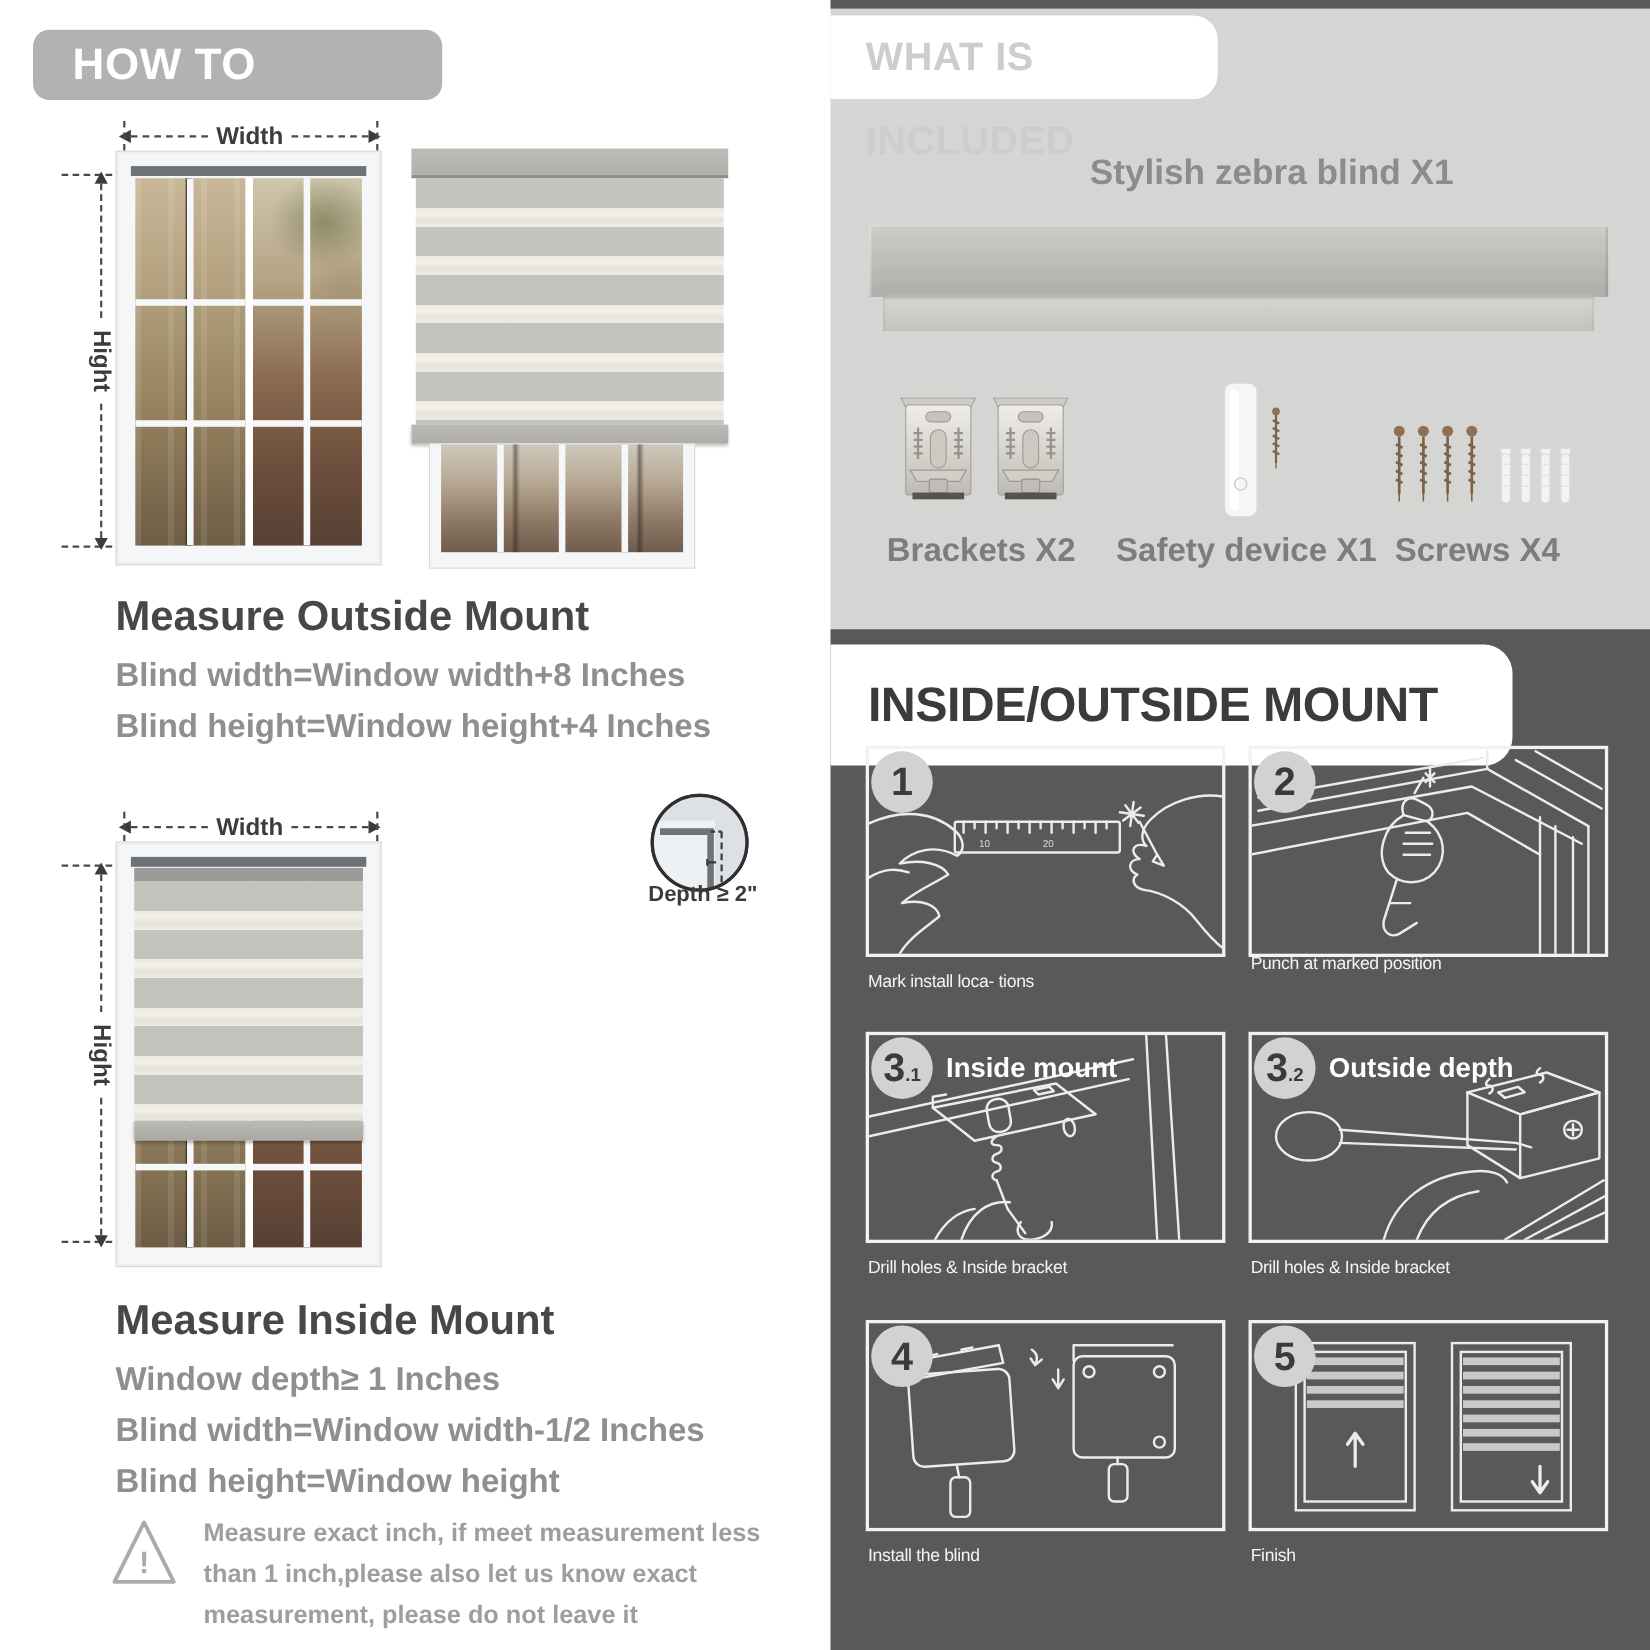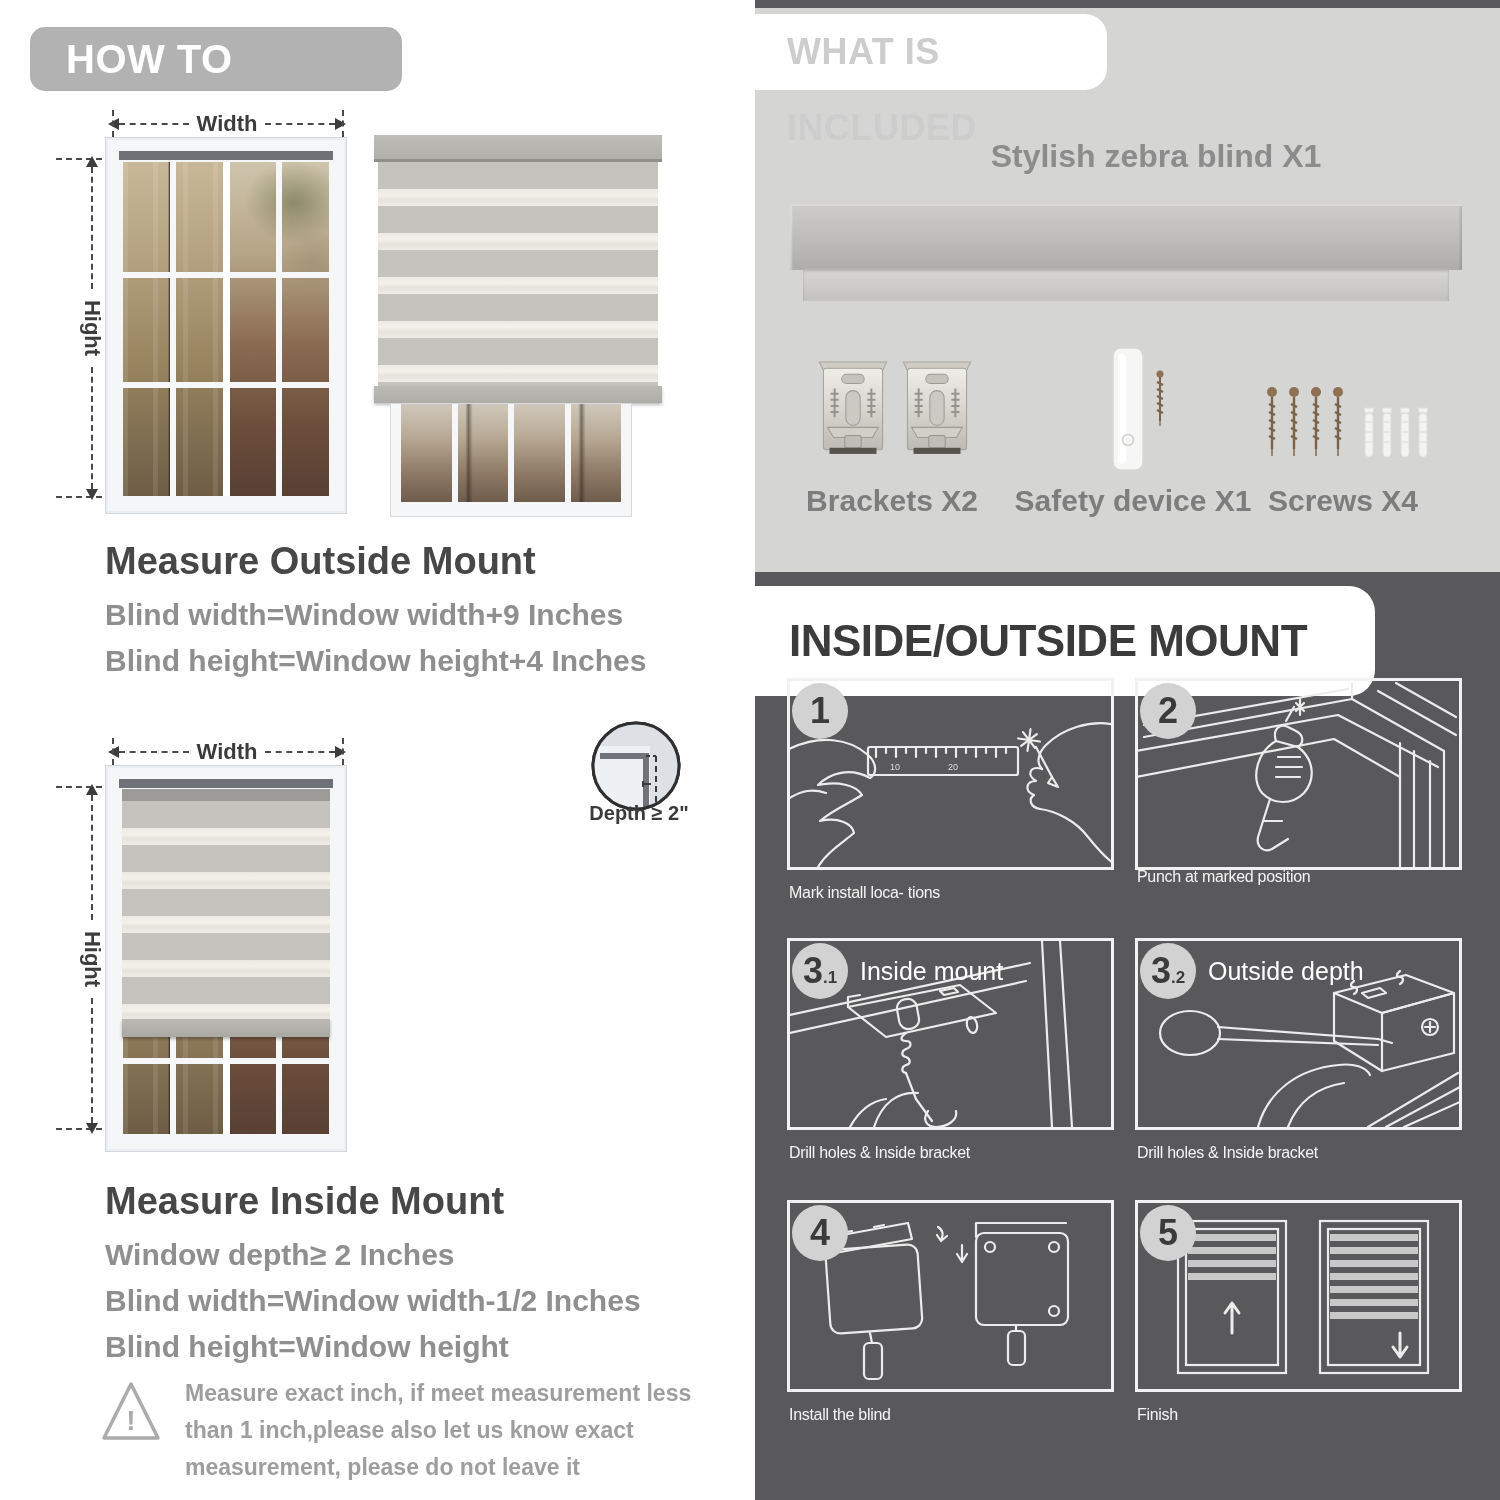--- a/index.html
+++ b/index.html
@@ -78,21 +78,21 @@
              color:#7d7d7d;white-space:nowrap;}
   .mountpanel{position:absolute;left:0;top:572px;width:868px;height:928px;background:#59595b;}
   .mheader{position:absolute;left:0;top:14px;width:620px;height:110px;background:#ffffff;
            border-radius:0 26px 26px 0;color:#3b3b3b;font-weight:bold;font-size:44px;line-height:110px;
            padding-left:34px;box-sizing:border-box;letter-spacing:-.5px;}
   .step{position:absolute;width:327px;height:192px;border:3px solid #f2f2f2;box-sizing:border-box;}
   .badge{position:absolute;top:2px;left:2px;width:56px;height:56px;border-radius:50%;background:#d2d2d2;
          display:flex;align-items:center;justify-content:center;z-index:2;}
   .b-num{font-size:36px;font-weight:bold;color:#3b3b3b;line-height:1;}
   .b-sub{font-size:17px;font-weight:bold;color:#3b3b3b;margin-top:14px;}
-  .steptitle{position:absolute;left:70px;top:16px;color:#ffffff;font-size:25px;font-weight:normal;z-index:2;white-space:nowrap;}
+  .steptitle{position:absolute;left:70px;top:16px;color:#ffffff;font-size:25px;font-weight:bold;z-index:2;white-space:nowrap;}
   .stepcap{position:absolute;font-size:16px;font-weight:normal;color:#f4f4f4;letter-spacing:-.3px;white-space:nowrap;}
   .stepsvg{position:absolute;left:0;top:0;width:321px;height:186px;}
 </style>
 </head>
 <body>
 
 <div id="page">
 
   <div>
 
@@ -146,21 +146,21 @@
         <div class="pane-st">
             <div class="mv"></div>
           </div>
         <div class="pane-st">
             <div class="mv"></div>
           </div>
       </div>
     </div>
 
     <div class="ltitle" style="left:105px;top:540px;">Measure Outside Mount</div>
-    <div class="lline" style="left:105px;top:598px;">Blind width=Window width+9 Inches</div>
+    <div class="lline" style="left:105px;top:598px;">Blind width=Window width+8 Inches</div>
     <div class="lline" style="left:105px;top:644px;">Blind height=Window height+4 Inches</div>
 
     <div class="warrow" style="left:108px;top:740px;width:238px;">
       <div class="ah-l"></div>
       <div class="dashh"></div>
       <span class="wlabel">Width</span>
       <div class="dashh"></div>
       <div class="ah-r"></div>
     </div>
     <div class="drop" style="left:112px;top:738px;height:48px;"></div>
@@ -211,21 +211,21 @@
         <path d="M12,38 H58 V96" stroke="#70747a" stroke-width="6" fill="none"></path>
         <path d="M68,38 V96" stroke="#3a3a3a" stroke-width="2" stroke-dasharray="6,4" fill="none"></path>
         <path d="M58,38 H68" stroke="#3a3a3a" stroke-width="2" stroke-dasharray="4,3" fill="none"></path>
         <path d="M63,66 h-8 m0,-3 l0,6" stroke="#3a3a3a" stroke-width="2" fill="none"></path>
       </g>
       <circle cx="48" cy="48" r="43" fill="none" stroke="#2f2f2f" stroke-width="3"></circle>
     </svg>
     <div class="depthlab" style="left:583px;top:802px;width:112px;">Depth ≥ 2"</div>
 
     <div class="ltitle" style="left:105px;top:1180px;">Measure Inside Mount</div>
-    <div class="lline" style="left:105px;top:1238px;">Window depth≥ 2 Inches</div>
+    <div class="lline" style="left:105px;top:1238px;">Window depth≥ 1 Inches</div>
     <div class="lline" style="left:105px;top:1284px;">Blind width=Window width-1/2 Inches</div>
     <div class="lline" style="left:105px;top:1330px;">Blind height=Window height</div>
 
     <svg style="position:absolute;left:100px;top:1378px;" width="62" height="68">
       <path d="M31,6 L58,60 H4 Z" fill="none" stroke="#ababab" stroke-width="3.5" stroke-linejoin="round"></path>
       <text x="31" y="52" text-anchor="middle" font-family="Liberation Sans,sans-serif" font-size="28" font-weight="bold" fill="#ababab">!</text>
     </svg>
     <div class="noteline" style="left:185px;top:1380px;">Measure exact inch, if meet measurement less</div>
     <div class="noteline" style="left:185px;top:1417px;">than 1 inch,please also let us know exact</div>
     <div class="noteline" style="left:185px;top:1454px;">measurement, please do not leave it</div>

